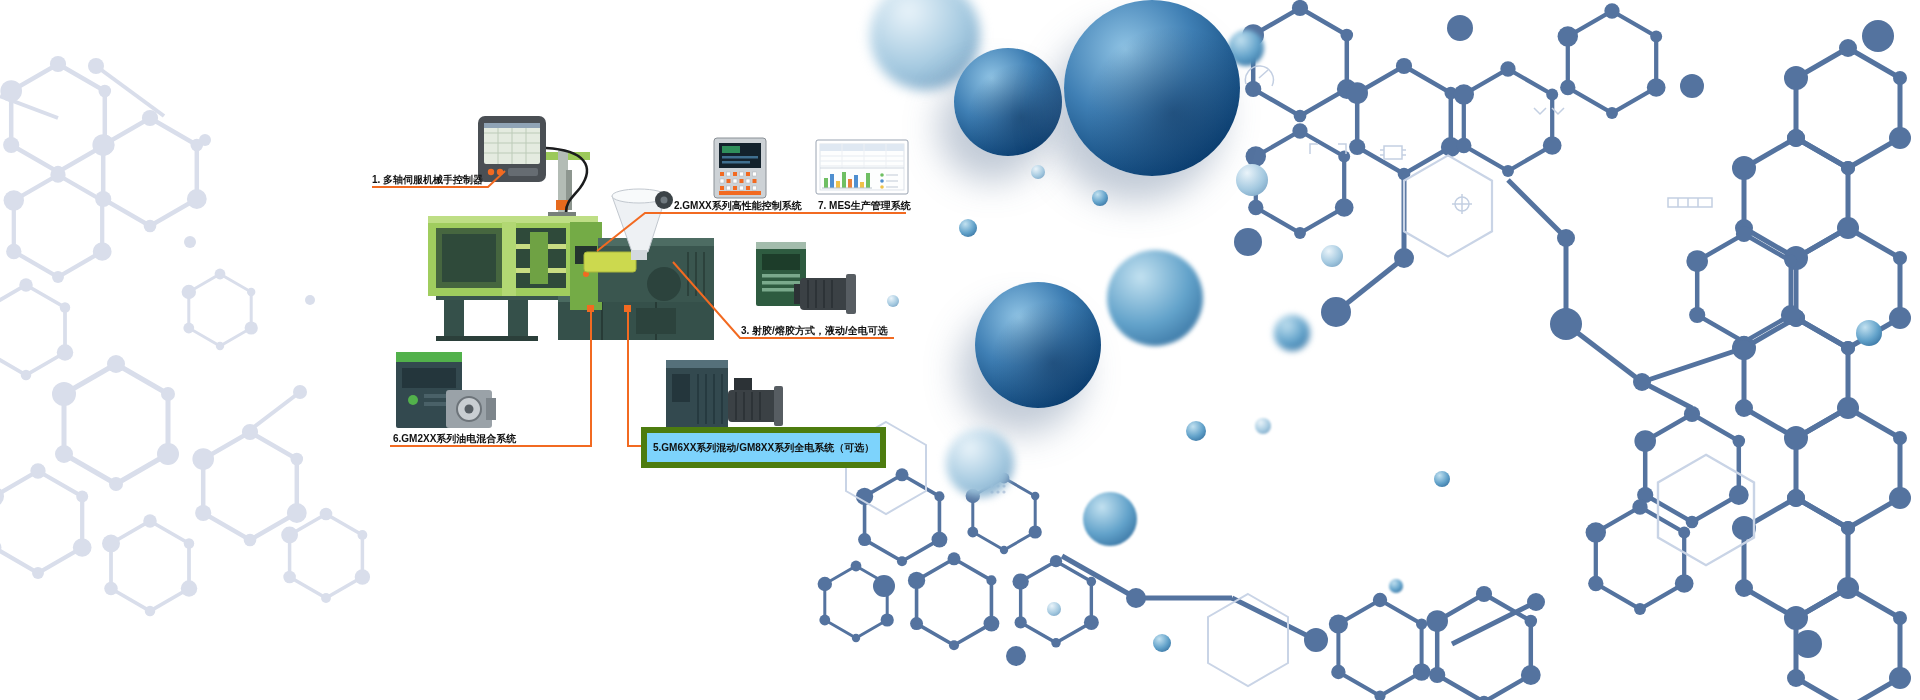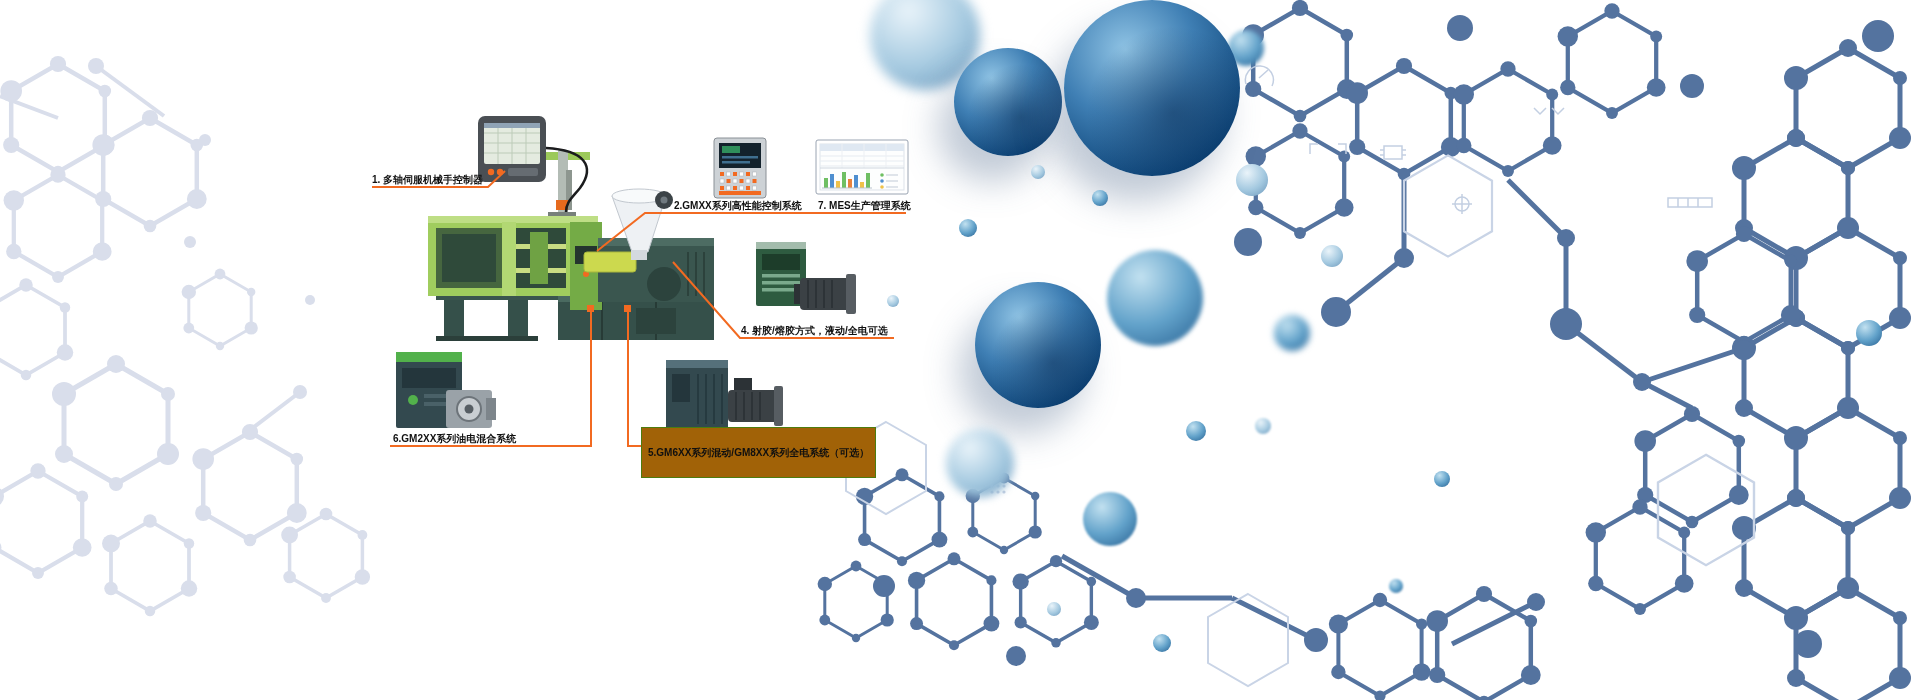--- a/index.html
+++ b/index.html
@@ -8,21 +8,21 @@
          font-family:"Liberation Sans","DejaVu Sans",sans-serif}
   .bgsvg{position:absolute;left:0;top:0}
   .sphere{position:absolute;border-radius:50%}
   .sphere.navy{background:radial-gradient(circle at 62% 64%, rgba(8,38,76,.45), rgba(0,0,0,0) 55%),
                radial-gradient(circle at 35% 28%, #8fc3e4 0%, #3f7fb4 40%, #0d4478 78%, #093357 100%)}
   .sphere.mid{background:radial-gradient(circle at 35% 28%, #c2e1f0 0%, #62a2ca 52%, #265f90 100%)}
   .sphere.light{background:radial-gradient(circle at 35% 28%, #eaf4fa 0%, #a4c9e0 55%, #6a96ba 100%)}
   .sphere.shadowed{box-shadow:-16px 26px 34px rgba(80,105,140,.35)}
   .diagram{position:absolute;left:330px;top:90px;width:600px;height:380px}
   .callout{position:absolute;font-weight:bold;font-size:10px;line-height:13px;color:#101010;white-space:nowrap}
-  .callout.boxed{background:#a16207;border:1px solid #4d7c0f;padding:18px 6px}
+  .callout.boxed{background:#7dd3fc;border:6px solid #4d7c0f;padding:8px 6px}
 </style>
 </head>
 <body>
 
 <div class="stage">
 
   <svg class="bgsvg" width="1920" height="700" viewBox="0 0 1920 700">
     <defs>
       <g id="hexB">
         <path d="M0,-60 L52,-30 L52,30 L0,60 L-52,30 L-52,-30 Z" fill="none" stroke-width="5"></path>
@@ -367,17 +367,17 @@
       <path d="M628,311 L628,446 L839,446"></path>
       <path d="M591,311 L591,446 L390,446"></path>
     </g>
     <rect x="587" y="305" width="7" height="7" fill="#f26a21"></rect>
     <rect x="624" y="305" width="7" height="7" fill="#f26a21"></rect>
   </svg>
 
   <div class="callout" style="left:372px;top:173px">1. 多轴伺服机械手控制器</div>
   <div class="callout" style="left:674px;top:199px">2.GMXX系列高性能控制系统</div>
   <div class="callout" style="left:818px;top:199px">7. MES生产管理系统</div>
-  <div class="callout" style="left:741px;top:324px">4. 射胶/熔胶方式，液动/全电可选</div>
+  <div class="callout" style="left:741px;top:324px">3. 射胶/熔胶方式，液动/全电可选</div>
   <div class="callout boxed" style="left:641px;top:427px">5.GM6XX系列混动/GM8XX系列全电系统（可选）</div>
   <div class="callout" style="left:393px;top:432px">6.GM2XX系列油电混合系统</div>
 
 </div>
 
 </body></html>

